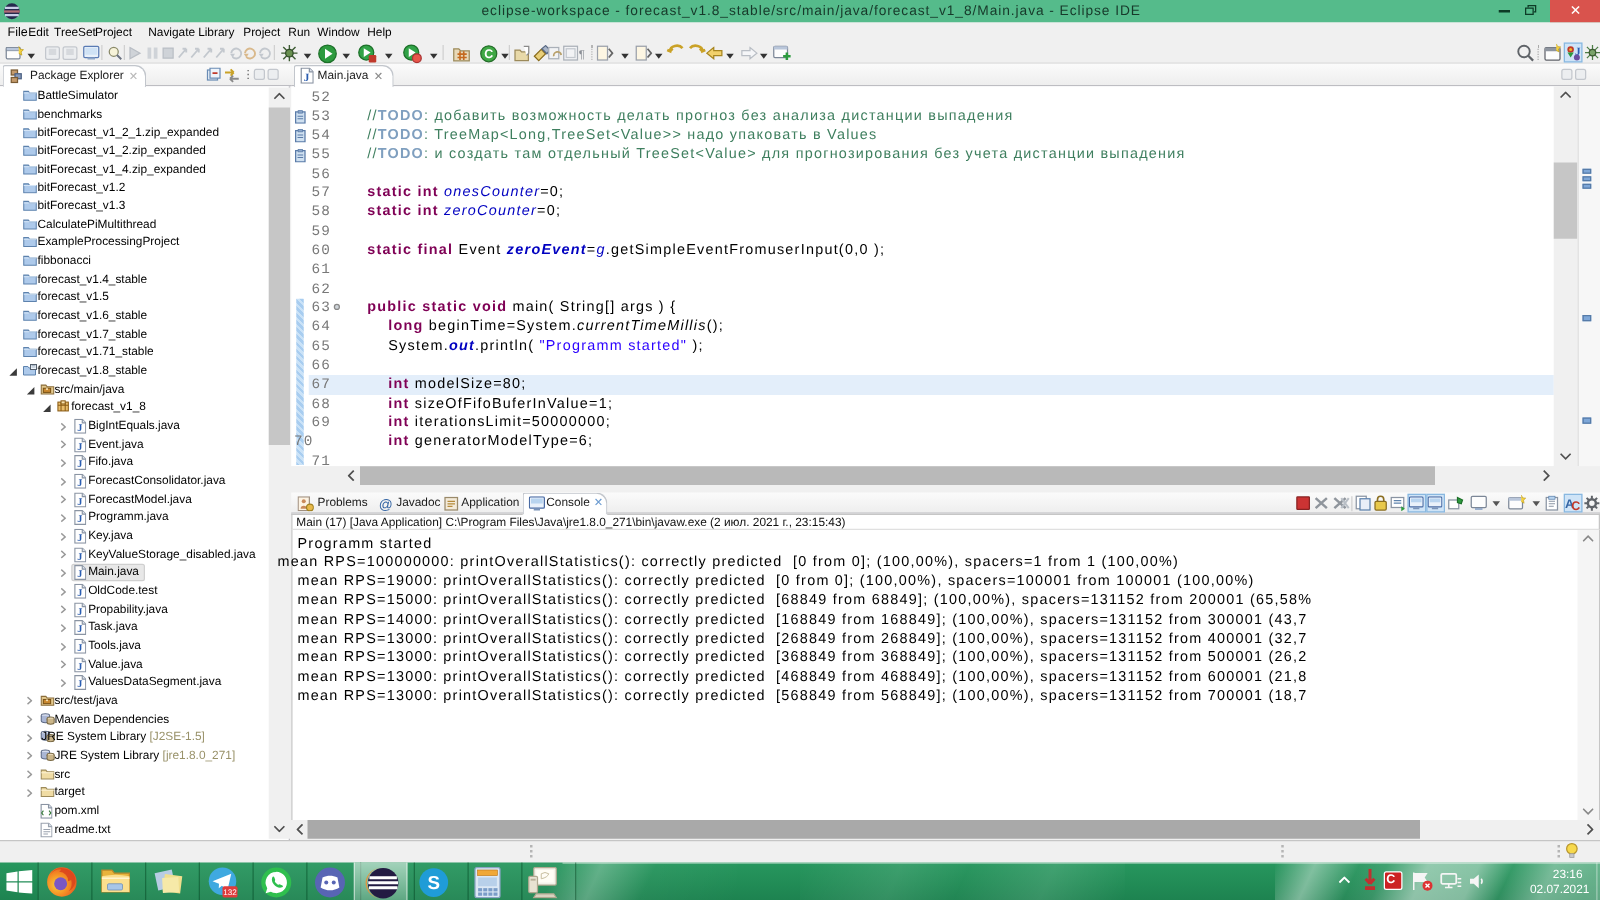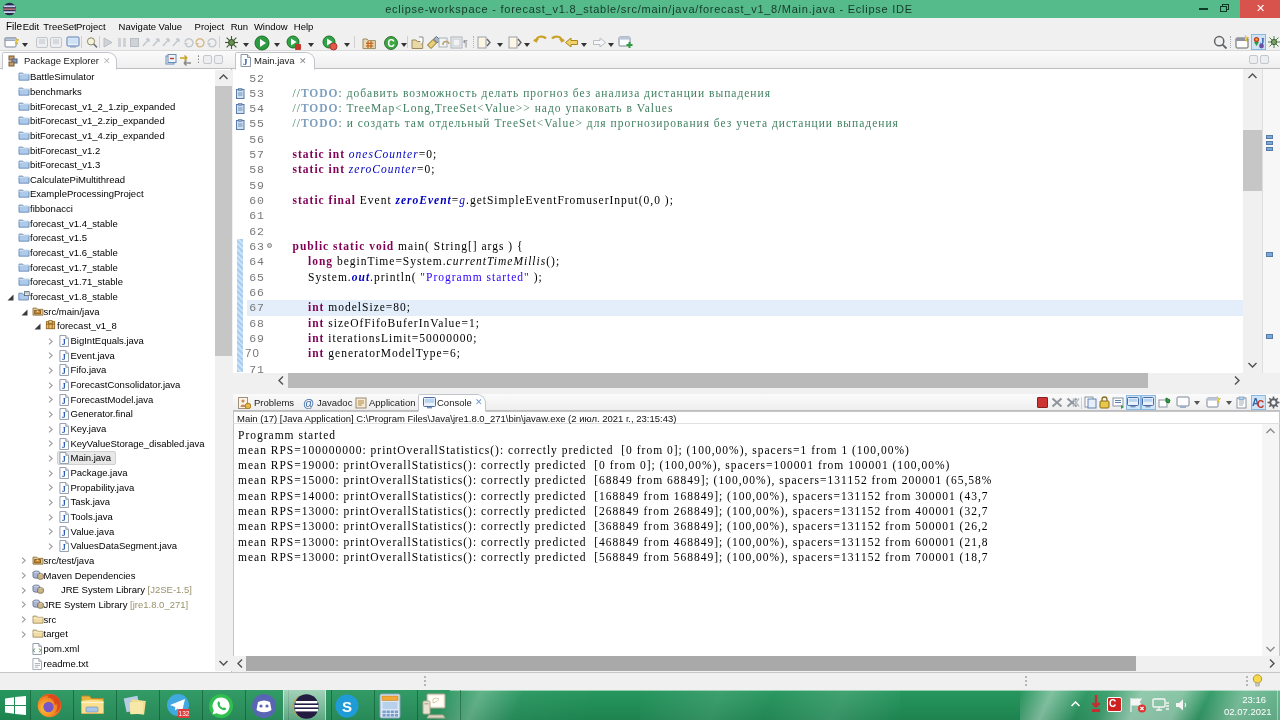--- a/index.html
+++ b/index.html
@@ -1,17 +1,17 @@
 <!DOCTYPE html>
 <html><head><meta charset="utf-8"><style>
 *{margin:0;padding:0;box-sizing:border-box}
 html,body{width:1280px;height:720px;overflow:hidden}
 body{font-family:"Liberation Sans",sans-serif;background:#f0f0f0;position:relative;font-size:9.5px}
 .a{position:absolute}
-pre{font-family:Liberation Serif, serif;font-size:11.5px;letter-spacing:1px;line-height:15.33px;white-space:pre}
+pre{font-family:Liberation Sans, sans-serif;font-size:11.5px;letter-spacing:1px;line-height:15.33px;white-space:pre}
 .kw{color:#7f0055;font-weight:bold}
 .cm{color:#3f7f5f}
 .td{color:#7f9fbf;font-weight:bold}
 .st{color:#2a00ff}
 .sf{color:#0000c0;font-style:italic}
 .sfb{color:#0000c0;font-weight:bold;font-style:italic}
 .sm{font-style:italic}
 .trow{position:absolute;left:0;width:213px;height:14.66px;font-size:9.5px;color:#000;white-space:nowrap}
 .ticon{position:absolute;top:1px;width:14px;height:12px}
 .ttxt{position:absolute;top:1px}
@@ -38,21 +38,21 @@
 <div class="a" style="left:1222px;top:4px;width:7px;height:6px;border:1px solid #0d3b26"></div>
 <div class="a" style="left:1220px;top:6px;width:7px;height:6px;border:1px solid #0d3b26;background:#55bb8b"></div>
 <div class="a" style="left:1240px;top:0;width:40px;height:18px;background:#d9534d"></div>
 <div class="a" style="left:1255px;top:2px;width:11px;height:13px;color:#fff;font-size:11px;text-align:center">✕</div>
 <div class="a" style="left:0;top:18px;width:1280px;height:15px;background:#f0f0f0"></div>
 <div class="a" style="left:6px;top:21px;font-size:10px;color:#000">File</div>
 <div class="a" style="left:22.7px;top:21px;font-size:9.5px;color:#000">Edit</div>
 <div class="a" style="left:43.3px;top:21px;font-size:9.5px;color:#000">TreeSet</div>
 <div class="a" style="left:76.0px;top:21px;font-size:9.5px;color:#000">Project</div>
 <div class="a" style="left:118.6px;top:21px;font-size:9.5px;color:#000">Navigate</div>
-<div class="a" style="left:158.5px;top:21px;font-size:9.5px;color:#000">Value</div>
+<div class="a" style="left:158.5px;top:21px;font-size:9.5px;color:#000">Library</div>
 <div class="a" style="left:194.6px;top:21px;font-size:9.5px;color:#000">Project</div>
 <div class="a" style="left:230.7px;top:21px;font-size:9.5px;color:#000">Run</div>
 <div class="a" style="left:253.9px;top:21px;font-size:9.5px;color:#000">Window</div>
 <div class="a" style="left:293.8px;top:21px;font-size:9.5px;color:#000">Help</div>
 <div class="a" style="left:0;top:33px;width:1280px;height:18px;background:#f0f0f0;border-bottom:1px solid #d9d9d9"></div>
 <svg class="a" style="left:4px;top:36px" width="15" height="13" viewBox="0 0 15 13">
 <rect x="1" y="2" width="11" height="9" rx="1" fill="#fdfdfd" stroke="#7c8797"></rect>
 <rect x="1" y="2" width="11" height="2.6" fill="#b9c6da" stroke="#7c8797" stroke-width=".6"></rect>
 <path d="M11 1 l1.3 2.4 2.6.3-2 1.8.6 2.6-2.5-1.4" fill="#f4d03f" stroke="#b7950b" stroke-width=".5"></path>
 </svg>
@@ -445,21 +445,21 @@
   </div>
 <div class="trow" style="top:407.38px">
     <svg class="colarrow" style="left:47.5px" viewBox="0 0 5 7">
       <polyline points="1,0.7 4.2,3.5 1,6.3" fill="none" stroke="#9a9a9a" stroke-width="1.1"></polyline>
     </svg>
     <span class="ticon" style="left:58.5px"><svg width="10" height="12" viewBox="0 0 11 13">
         <path d="M1 .5 h6.5 L10.5 3.5 V12.5 H1z" fill="#fff" stroke="#8a94a3"></path>
         <path d="M7.5 .5 V3.5 H10.5" fill="#dfe5ee" stroke="#8a94a3"></path>
         <text x="3" y="10.5" font-size="9" font-family="Liberation Serif" font-weight="bold" fill="#2a5db0">J</text>
       </svg></span>
-    <span class="ttxt" style="left:70.5px">Generator.final</span>
+    <span class="ttxt" style="left:70.5px">Programm.java</span>
   </div>
 <div class="trow" style="top:422.04px">
     <svg class="colarrow" style="left:47.5px" viewBox="0 0 5 7">
       <polyline points="1,0.7 4.2,3.5 1,6.3" fill="none" stroke="#9a9a9a" stroke-width="1.1"></polyline>
     </svg>
     <span class="ticon" style="left:58.5px"><svg width="10" height="12" viewBox="0 0 11 13">
         <path d="M1 .5 h6.5 L10.5 3.5 V12.5 H1z" fill="#fff" stroke="#8a94a3"></path>
         <path d="M7.5 .5 V3.5 H10.5" fill="#dfe5ee" stroke="#8a94a3"></path>
         <text x="3" y="10.5" font-size="9" font-family="Liberation Serif" font-weight="bold" fill="#2a5db0">J</text>
       </svg></span>
@@ -490,21 +490,21 @@
   </div>
 <div class="trow" style="top:466.02px">
     <svg class="colarrow" style="left:47.5px" viewBox="0 0 5 7">
       <polyline points="1,0.7 4.2,3.5 1,6.3" fill="none" stroke="#9a9a9a" stroke-width="1.1"></polyline>
     </svg>
     <span class="ticon" style="left:58.5px"><svg width="10" height="12" viewBox="0 0 11 13">
         <path d="M1 .5 h6.5 L10.5 3.5 V12.5 H1z" fill="#fff" stroke="#8a94a3"></path>
         <path d="M7.5 .5 V3.5 H10.5" fill="#dfe5ee" stroke="#8a94a3"></path>
         <text x="3" y="10.5" font-size="9" font-family="Liberation Serif" font-weight="bold" fill="#2a5db0">J</text>
       </svg></span>
-    <span class="ttxt" style="left:70.5px">Package.java</span>
+    <span class="ttxt" style="left:70.5px">OldCode.test</span>
   </div>
 <div class="trow" style="top:480.68px">
     <svg class="colarrow" style="left:47.5px" viewBox="0 0 5 7">
       <polyline points="1,0.7 4.2,3.5 1,6.3" fill="none" stroke="#9a9a9a" stroke-width="1.1"></polyline>
     </svg>
     <span class="ticon" style="left:58.5px"><svg width="10" height="12" viewBox="0 0 11 13">
         <path d="M1 .5 h6.5 L10.5 3.5 V12.5 H1z" fill="#fff" stroke="#8a94a3"></path>
         <path d="M7.5 .5 V3.5 H10.5" fill="#dfe5ee" stroke="#8a94a3"></path>
         <text x="3" y="10.5" font-size="9" font-family="Liberation Serif" font-weight="bold" fill="#2a5db0">J</text>
       </svg></span>
@@ -580,21 +580,21 @@
 <div class="trow" style="top:583.30px">
     <svg class="colarrow" style="left:20.5px" viewBox="0 0 5 7">
       <polyline points="1,0.7 4.2,3.5 1,6.3" fill="none" stroke="#9a9a9a" stroke-width="1.1"></polyline>
     </svg>
     <span class="ticon" style="left:31.5px"><svg width="12" height="10" viewBox="0 0 14 12">
         <ellipse cx="5" cy="3" rx="4" ry="1.8" fill="#d8dff0" stroke="#5d6a85"></ellipse>
         <path d="M1 3 v5 a4 1.8 0 0 0 8 0 v-5" fill="#aab6d4" stroke="#5d6a85"></path>
         <ellipse cx="10" cy="6" rx="3.4" ry="1.6" fill="#e8d9b8" stroke="#7a6a45"></ellipse>
         <path d="M6.6 6 v3.6 a3.4 1.6 0 0 0 6.8 0 v-3.6" fill="#cbb68a" stroke="#7a6a45"></path>
       </svg></span>
-    <span class="ttxt" style="left:61px">JRE System Library <span style="color:#99926a">[J2SE-1.5]</span></span>
+    <span class="ttxt" style="left:33px">JRE System Library <span style="color:#99926a">[J2SE-1.5]</span></span>
   </div>
 <div class="trow" style="top:597.96px">
     <svg class="colarrow" style="left:20.5px" viewBox="0 0 5 7">
       <polyline points="1,0.7 4.2,3.5 1,6.3" fill="none" stroke="#9a9a9a" stroke-width="1.1"></polyline>
     </svg>
     <span class="ticon" style="left:31.5px"><svg width="12" height="10" viewBox="0 0 14 12">
         <ellipse cx="5" cy="3" rx="4" ry="1.8" fill="#d8dff0" stroke="#5d6a85"></ellipse>
         <path d="M1 3 v5 a4 1.8 0 0 0 8 0 v-5" fill="#aab6d4" stroke="#5d6a85"></path>
         <ellipse cx="10" cy="6" rx="3.4" ry="1.6" fill="#e8d9b8" stroke="#7a6a45"></ellipse>
         <path d="M6.6 6 v3.6 a3.4 1.6 0 0 0 6.8 0 v-3.6" fill="#cbb68a" stroke="#7a6a45"></path>
@@ -685,21 +685,21 @@
 <div class="a" style="left:247px;top:193.14px;width:18px;height:15.33px;font-family:'Liberation Mono',monospace;font-size:11.5px;letter-spacing:1px;line-height:15.33px;color:#787878;text-align:right">60</div>
 <div class="a" style="left:247px;top:208.47px;width:18px;height:15.33px;font-family:'Liberation Mono',monospace;font-size:11.5px;letter-spacing:1px;line-height:15.33px;color:#787878;text-align:right">61</div>
 <div class="a" style="left:247px;top:223.80px;width:18px;height:15.33px;font-family:'Liberation Mono',monospace;font-size:11.5px;letter-spacing:1px;line-height:15.33px;color:#787878;text-align:right">62</div>
 <div class="a" style="left:247px;top:239.13px;width:18px;height:15.33px;font-family:'Liberation Mono',monospace;font-size:11.5px;letter-spacing:1px;line-height:15.33px;color:#787878;text-align:right">63</div>
 <div class="a" style="left:247px;top:254.46px;width:18px;height:15.33px;font-family:'Liberation Mono',monospace;font-size:11.5px;letter-spacing:1px;line-height:15.33px;color:#787878;text-align:right">64</div>
 <div class="a" style="left:247px;top:269.79px;width:18px;height:15.33px;font-family:'Liberation Mono',monospace;font-size:11.5px;letter-spacing:1px;line-height:15.33px;color:#787878;text-align:right">65</div>
 <div class="a" style="left:247px;top:285.12px;width:18px;height:15.33px;font-family:'Liberation Mono',monospace;font-size:11.5px;letter-spacing:1px;line-height:15.33px;color:#787878;text-align:right">66</div>
 <div class="a" style="left:247px;top:300.45px;width:18px;height:15.33px;font-family:'Liberation Mono',monospace;font-size:11.5px;letter-spacing:1px;line-height:15.33px;color:#787878;text-align:right">67</div>
 <div class="a" style="left:247px;top:315.78px;width:18px;height:15.33px;font-family:'Liberation Mono',monospace;font-size:11.5px;letter-spacing:1px;line-height:15.33px;color:#787878;text-align:right">68</div>
 <div class="a" style="left:247px;top:331.11px;width:18px;height:15.33px;font-family:'Liberation Mono',monospace;font-size:11.5px;letter-spacing:1px;line-height:15.33px;color:#787878;text-align:right">69</div>
-<div class="a" style="left:245px;top:346.44px;width:18px;height:15.33px;font-family:Liberation Sans, sans-serif;font-size:11.5px;letter-spacing:1px;line-height:15.33px;color:#787878;">70</div>
+<div class="a" style="left:233px;top:346.44px;width:18px;height:15.33px;font-family:Liberation Mono, monospace;font-size:11.5px;letter-spacing:1px;line-height:15.33px;color:#787878;text-align:right">70</div>
 <div class="a" style="left:247px;top:361.77px;width:18px;height:15.33px;font-family:'Liberation Mono',monospace;font-size:11.5px;letter-spacing:1px;line-height:15.33px;color:#787878;text-align:right">71</div>
 <div class="a" style="left:267px;top:243px;width:5px;height:5px;border-radius:50%;border:1px solid #888;background:#cfd5da"></div>
 <pre class="a" style="left:277px;top:70.50px;height:15.33px"></pre>
 <pre class="a" style="left:277px;top:85.83px;height:15.33px">    <span class="cm">//</span><span class="td">TODO</span><span class="cm">: добавить возможность делать прогноз без анализа дистанции выпадения</span></pre>
 <pre class="a" style="left:277px;top:101.16px;height:15.33px">    <span class="cm">//</span><span class="td">TODO</span><span class="cm">: TreeMap&lt;Long,TreeSet&lt;Value&gt;&gt; надо упаковать в Values</span></pre>
 <pre class="a" style="left:277px;top:116.49px;height:15.33px">    <span class="cm">//</span><span class="td">TODO</span><span class="cm">: и создать там отдельный TreeSet&lt;Value&gt; для прогнозирования без учета дистанции выпадения</span></pre>
 <pre class="a" style="left:277px;top:131.82px;height:15.33px"></pre>
 <pre class="a" style="left:277px;top:147.15px;height:15.33px">    <span class="kw">static</span> <span class="kw">int</span> <span class="sf">onesCounter</span>=0;</pre>
 <pre class="a" style="left:277px;top:162.48px;height:15.33px">    <span class="kw">static</span> <span class="kw">int</span> <span class="sf">zeroCounter</span>=0;</pre>
 <pre class="a" style="left:277px;top:177.81px;height:15.33px"></pre>
@@ -834,21 +834,21 @@
       <line x1="2.3" y1="2.3" x2="4" y2="4"></line>
       <line x1="9" y1="9" x2="10.7" y2="10.7"></line>
       <line x1="10.7" y1="2.3" x2="9" y2="4"></line>
       <line x1="4" y1="9" x2="2.3" y2="10.7"></line>
     </g>
   </svg>
 <div class="a" style="left:233px;top:411px;width:1047px;height:13px;background:#fff;border:1px solid #c6c6c6;border-bottom:1px solid #e0e0e0"></div>
 <div class="a" style="left:237px;top:412.5px;font-size:9.5px;color:#111;white-space:nowrap">Main (17) [Java Application] C:\Program Files\Java\jre1.8.0_271\bin\javaw.exe  (2 июл. 2021 г., 23:15:43)</div>
 <div class="a" style="left:233px;top:424px;width:1047px;height:232px;background:#fff;border-left:1px solid #c6c6c6;border-right:1px solid #c6c6c6"></div>
 <pre class="a" style="left:238px;top:427.50px;height:15.33px;color:#000">Programm started</pre>
-<pre class="a" style="left:238px;top:442.83px;height:15.33px;color:#000">mean RPS=100000000: printOverallStatistics(): correctly predicted  [0 from 0]; (100,00%), spacers=1 from 1 (100,00%)</pre>
+<pre class="a" style="left:222px;top:442.83px;height:15.33px;color:#000">mean RPS=100000000: printOverallStatistics(): correctly predicted  [0 from 0]; (100,00%), spacers=1 from 1 (100,00%)</pre>
 <pre class="a" style="left:238px;top:458.16px;height:15.33px;color:#000">mean RPS=19000: printOverallStatistics(): correctly predicted  [0 from 0]; (100,00%), spacers=100001 from 100001 (100,00%)</pre>
 <pre class="a" style="left:238px;top:473.49px;height:15.33px;color:#000">mean RPS=15000: printOverallStatistics(): correctly predicted  [68849 from 68849]; (100,00%), spacers=131152 from 200001 (65,58%</pre>
 <pre class="a" style="left:238px;top:488.82px;height:15.33px;color:#000">mean RPS=14000: printOverallStatistics(): correctly predicted  [168849 from 168849]; (100,00%), spacers=131152 from 300001 (43,7</pre>
 <pre class="a" style="left:238px;top:504.15px;height:15.33px;color:#000">mean RPS=13000: printOverallStatistics(): correctly predicted  [268849 from 268849]; (100,00%), spacers=131152 from 400001 (32,7</pre>
 <pre class="a" style="left:238px;top:519.48px;height:15.33px;color:#000">mean RPS=13000: printOverallStatistics(): correctly predicted  [368849 from 368849]; (100,00%), spacers=131152 from 500001 (26,2</pre>
 <pre class="a" style="left:238px;top:534.81px;height:15.33px;color:#000">mean RPS=13000: printOverallStatistics(): correctly predicted  [468849 from 468849]; (100,00%), spacers=131152 from 600001 (21,8</pre>
 <pre class="a" style="left:238px;top:550.14px;height:15.33px;color:#000">mean RPS=13000: printOverallStatistics(): correctly predicted  [568849 from 568849]; (100,00%), spacers=131152 from 700001 (18,7</pre>
 <div class="a" style="left:1262px;top:424px;width:17px;height:232px;background:#f5f5f5"></div>
 <svg class="a" style="left:1266px;top:428px" width="9" height="6">
     <polyline points="0.5,5 4.5,1 8.5,5" fill="none" stroke="#8a8a8a" stroke-width="1.4"></polyline>

